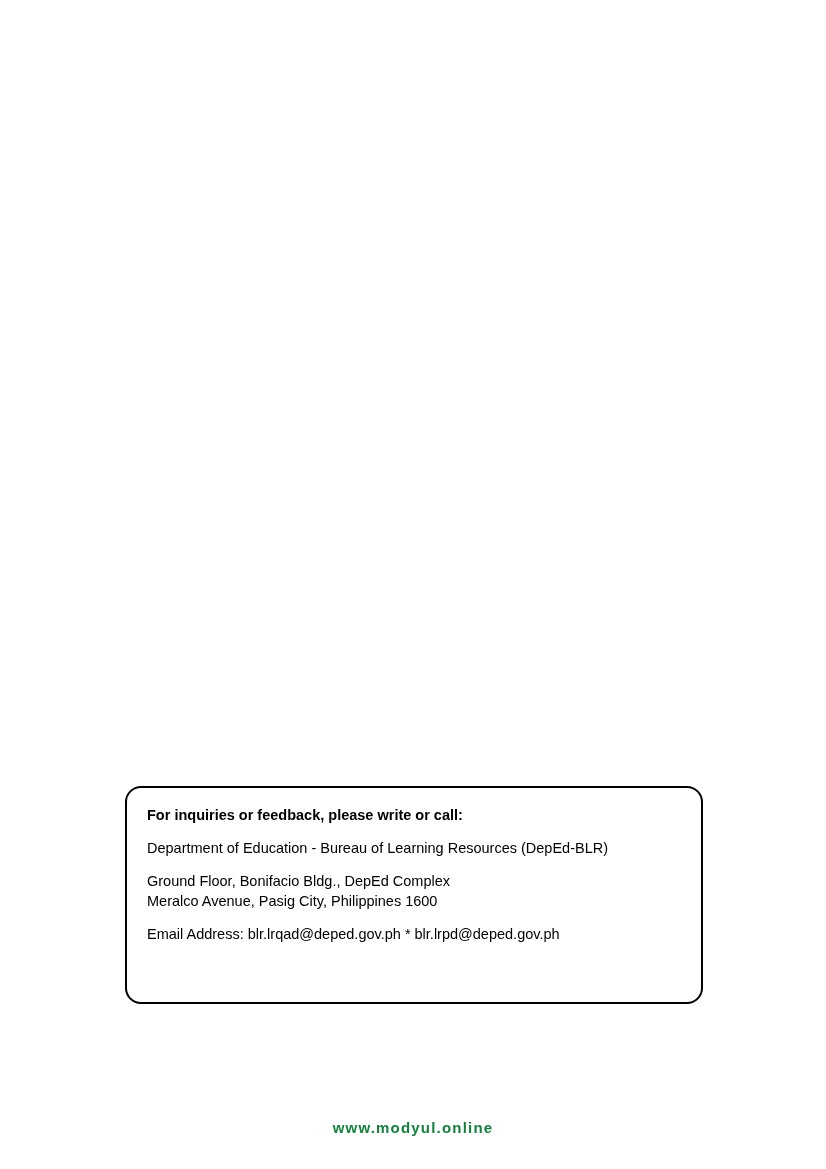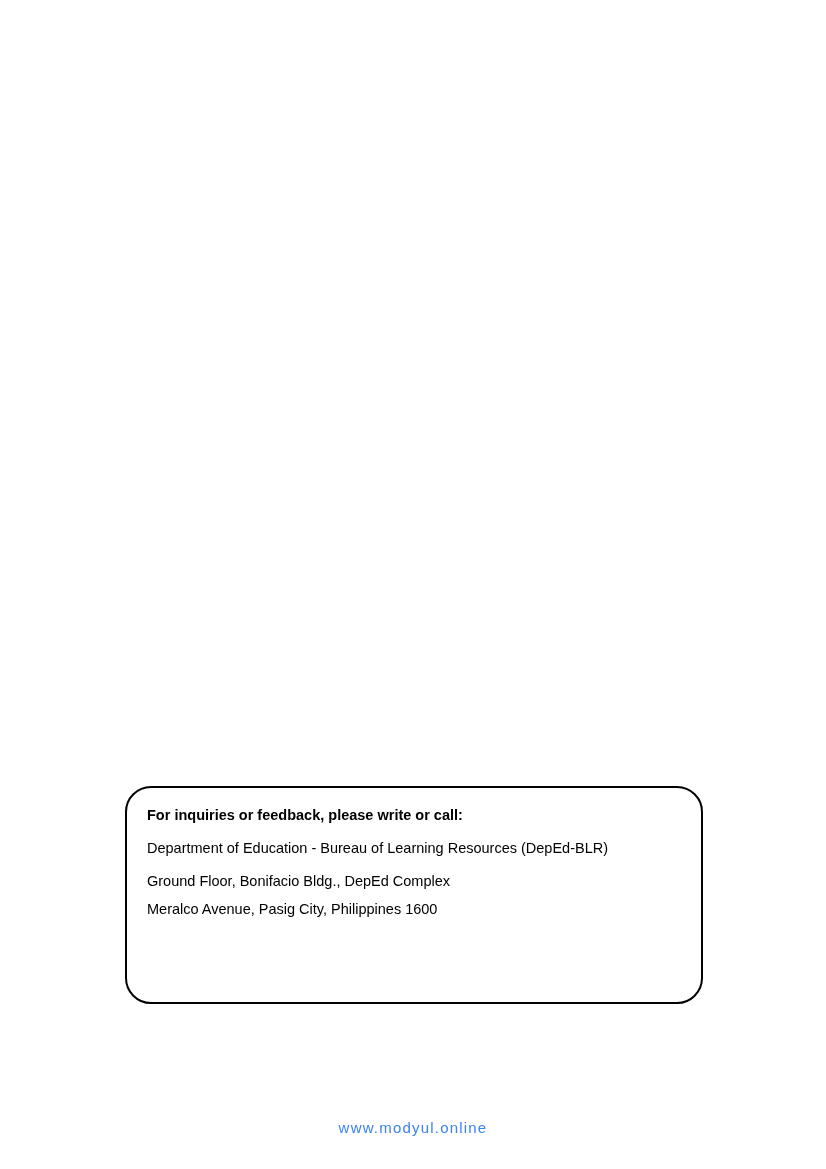--- a/index.html
+++ b/index.html
@@ -25,21 +25,21 @@
     background: #ffffff;
   }
 
   .contact-box {
     position: absolute;
     left: 125px;
     top: 786px;
     width: 578px;
     height: 218px;
     border: 2px solid #000000;
-    border-radius: 26px;
+    border-radius: 16px;
     box-sizing: border-box;
     background: #ffffff;
   }
 
   .contact-inner {
     position: absolute;
     left: 20px;
     top: 17px;
     right: 18px;
   }
@@ -53,44 +53,46 @@
 
   .line.bold {
     font-weight: bold;
   }
 
   .gap-lg {
     margin-top: 13px;
   }
 
   .gap-sm {
-    margin-top: 8px;
+    margin-top: 0px;
   }
 
   .watermark {
     position: absolute;
     left: 0;
     top: 1119px;
     width: 826px;
     text-align: center;
     font-size: 15px;
     letter-spacing: 1.2px;
-    color: #3b82f6;
+    color: #15803d;
     font-family: "Liberation Sans", sans-serif;
+    font-weight: bold;
   }
 </style>
 </head>
 <body>
 
 <div class="page">
 
   <div class="contact-box">
     <div class="contact-inner">
       <div class="line bold">For inquiries or feedback, please write or call:</div>
       <div class="line gap-lg">Department of Education - Bureau of Learning Resources (DepEd-BLR)</div>
       <div class="line gap-lg">Ground Floor, Bonifacio Bldg., DepEd Complex</div>
       <div class="line gap-sm">Meralco Avenue, Pasig City, Philippines 1600</div>
+      <div class="line gap-lg">Email Address: blr.lrqad@deped.gov.ph * blr.lrpd@deped.gov.ph</div>
     </div>
   </div>
 
   <div class="watermark">www.modyul.online</div>
 
 </div>
 
 </body></html>

